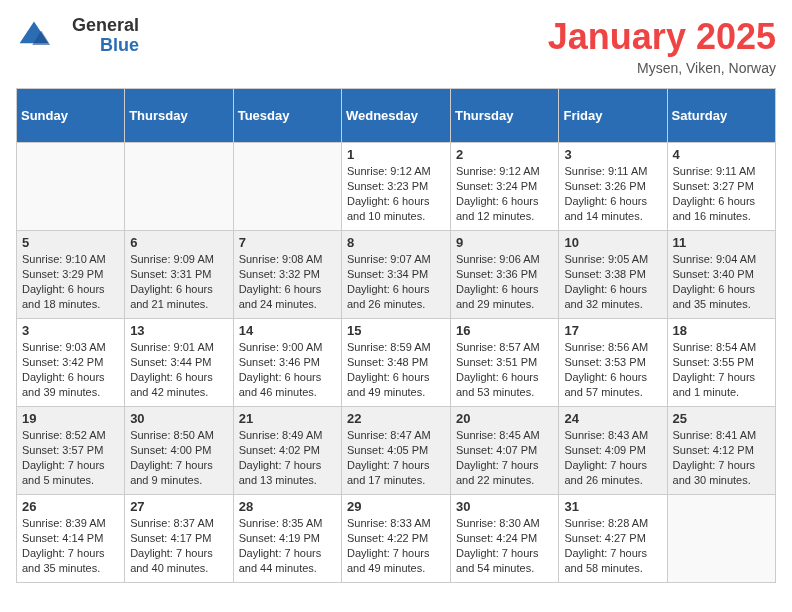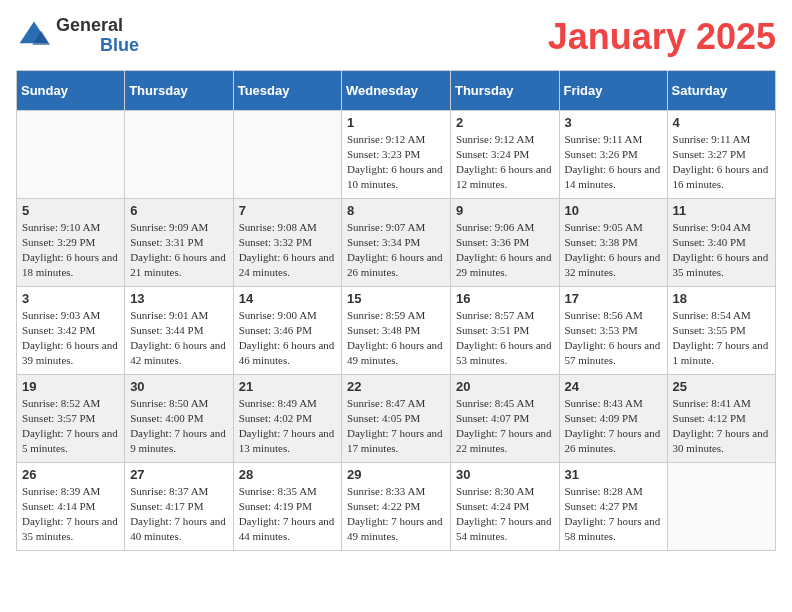--- a/index.html
+++ b/index.html
@@ -23,20 +23,21 @@
     }
     .logo-text {
       display: flex;
       flex-direction: column;
       line-height: 1.1;
     }
     .logo-general {
       font-size: 18px;
       font-weight: bold;
       color: #333;
+      text-align: right;
     }
     .logo-blue {
       font-size: 18px;
       font-weight: bold;
       color: #2a6db5;
       margin-left: 44px;
     }
     .logo-icon {
       width: 36px;
       height: 36px;
@@ -55,21 +56,21 @@
       margin-top: 2px;
     }
     .calendar-table {
       width: 100%;
       border-collapse: collapse;
       border: 1px solid #ccc;
     }
     .calendar-table th {
       background-color: #2a6db5;
       color: white;
-      padding: 12px 4px;
+      padding: 19px 4px;
       font-size: 13px;
       font-weight: bold;
       text-align: left;
       border: 1px solid #ccc;
     }
     .calendar-table td {
       vertical-align: top;
       padding: 4px 5px;
       font-size: 11px;
       color: #333;
@@ -82,21 +83,20 @@
       font-size: 13px;
       font-weight: bold;
       color: #333;
       display: block;
       margin-bottom: 2px;
     }
     .cell-text {
       font-size: 11px;
       line-height: 1.35;
       color: #333;
-      font-family: Liberation Serif, serif;
     }
     .empty-cell {
       background: #f9f9f9;
     }
     .row-shaded td {
       background: #f0f0f0;
     }
   </style>
 </head>
 <body>
@@ -107,20 +107,21 @@
       <polygon points="20,4 36,28 4,28" fill="#2a6db5"></polygon>
       <polygon points="28,14 38,30 18,30" fill="#1a4d8a" opacity="0.6"></polygon>
     </svg>
     <div class="logo-text">
       <span class="logo-general">General</span>
       <span class="logo-blue">Blue</span>
     </div>
   </div>
   <div class="title-section">
     <div class="calendar-title">January 2025</div>
+    <div class="calendar-subtitle">Mysen, Viken, Norway</div>
   </div>
 </div>
 
 <table class="calendar-table">
   <thead>
     <tr>
     <th>Sunday</th>
         <th>Thursday</th>
         <th>Tuesday</th>
         <th>Wednesday</th>

